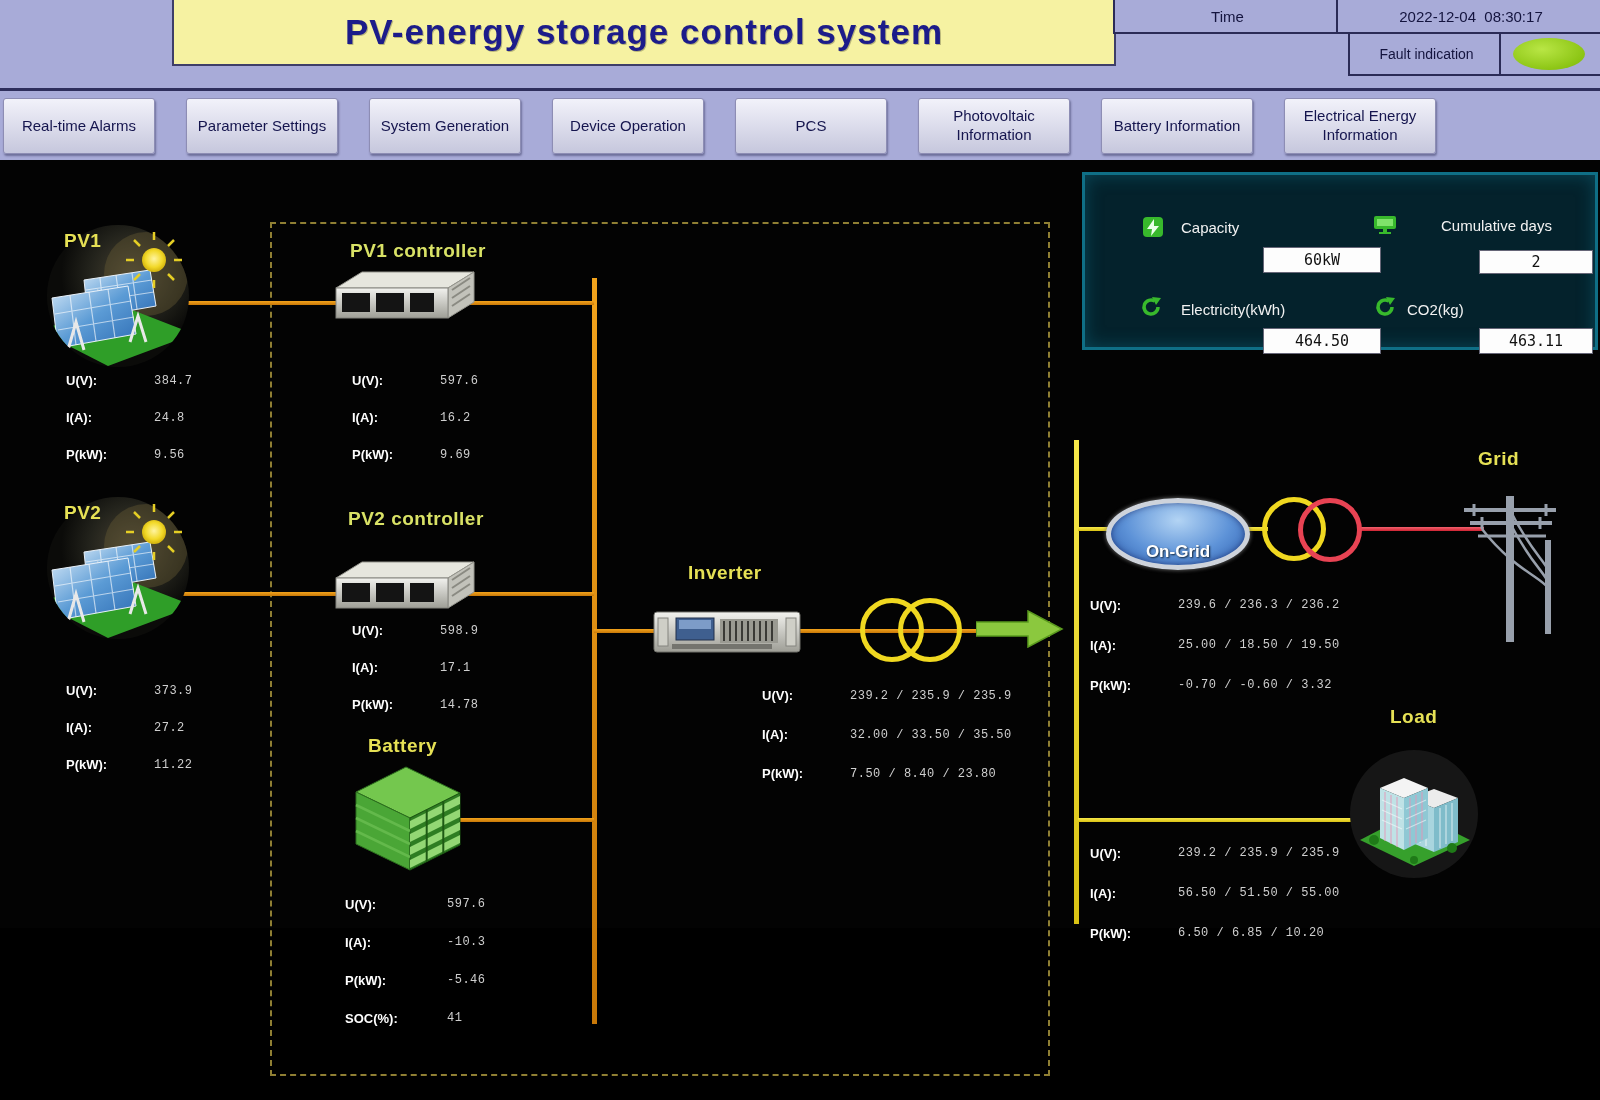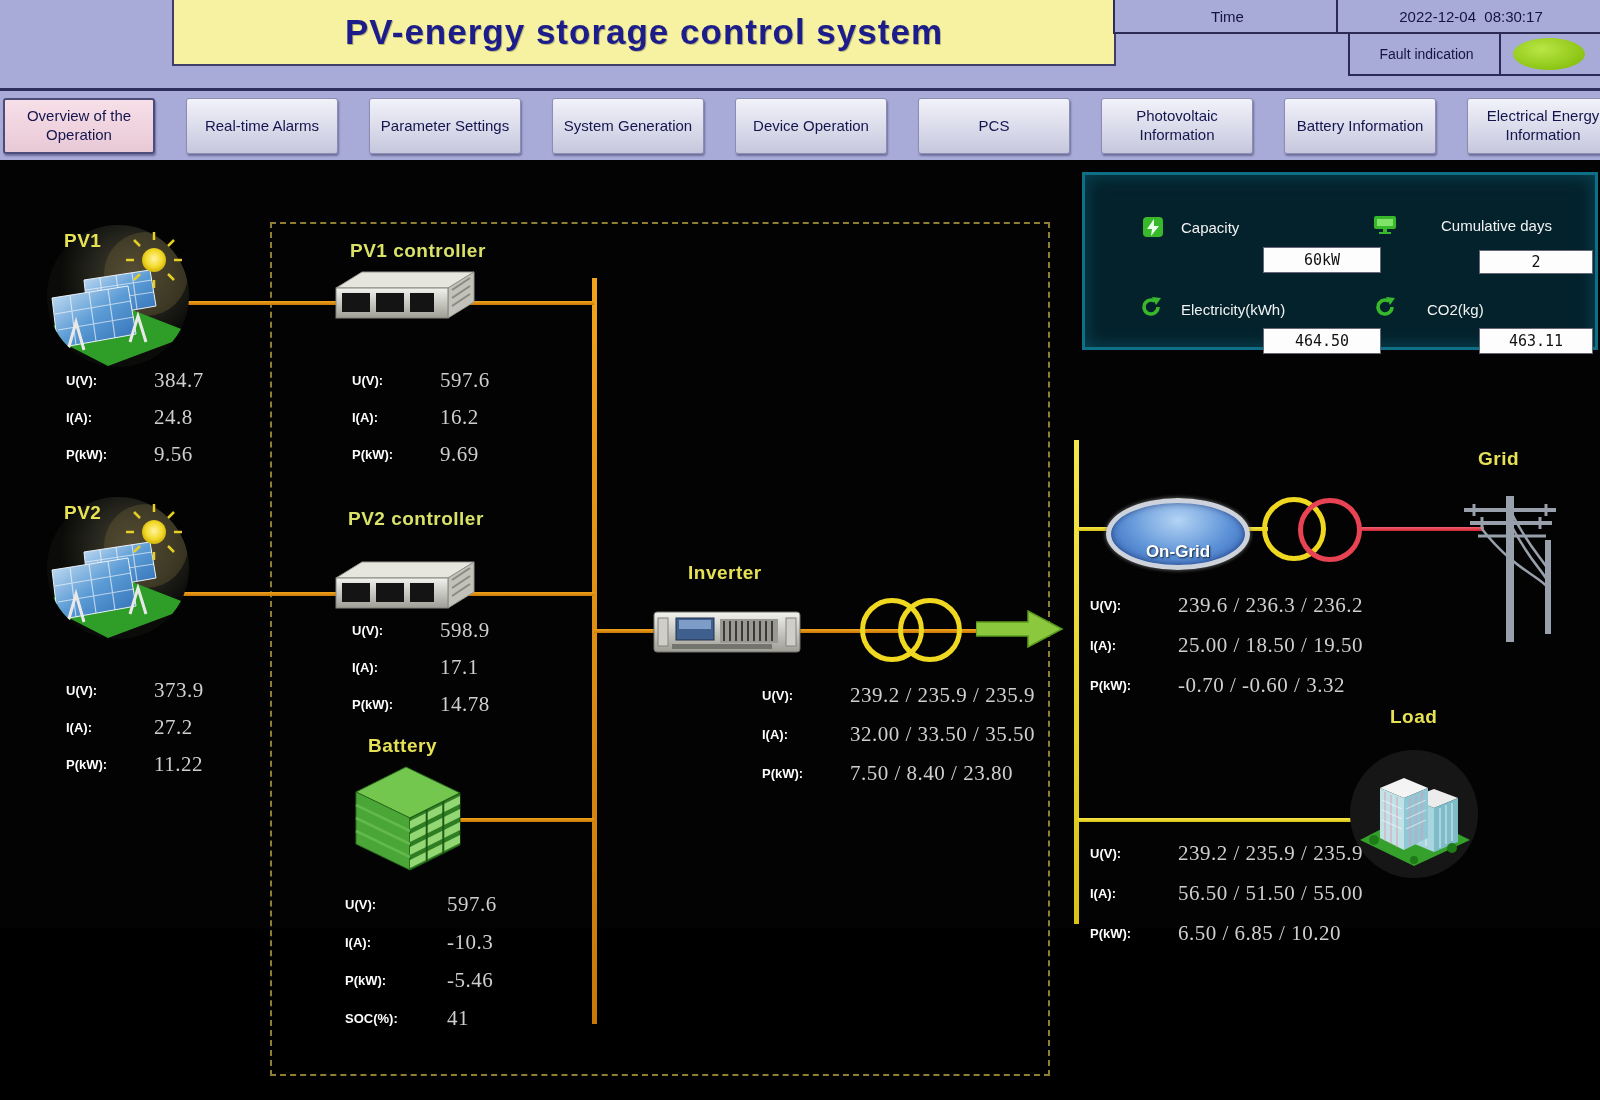--- a/index.html
+++ b/index.html
@@ -38,21 +38,21 @@
   .ac{background:linear-gradient(#f7e84a,#d9c214);}
   .acred{background:linear-gradient(#f2616e,#cf2433);}
   .dashed-box{position:absolute;left:270px;top:62px;width:776px;height:850px;
               border:2px dashed #8f7f33;}
   .ylabel{position:absolute;color:#e6e155;font-size:19px;font-weight:bold;letter-spacing:.5px;}
   
   .metrics{position:absolute;}
   .mrow{display:flex;align-items:center;height:var(--rh,38px);}
   .mlabel{width:88px;font-weight:bold;color:#fdfdfd;font-size:13px;flex:0 0 auto;}
   .mlabel.wide{width:102px;}
-  .mval{font-family:Liberation Serif, serif;font-size:21px;color:#cfcfcf;
+  .mval{font-family:Liberation Mono, monospace;font-size:12px;color:#cfcfcf;
         letter-spacing:.5px;white-space:pre;}
   
   .xfmr{position:absolute;width:54px;height:54px;border-radius:50%;border:5px solid #f0d820;background:transparent;}
   .xfmr.red{border-color:#e84353;}
   
   .ongrid-oval{position:absolute;left:1106px;top:338px;width:134px;height:62px;border-radius:50%;
       border:5px solid #ced3db;box-shadow:0 0 4px #777, inset 0 0 6px rgba(0,0,60,.5);
       background:radial-gradient(ellipse at 50% 28%,#b3d4f4 0%,#5e93d8 55%,#2d5fb0 100%);
       display:flex;align-items:center;justify-content:center;}
   .ongrid-oval span{color:#fff;font-size:17px;font-weight:bold;text-shadow:1px 1px 2px #123;margin-top:36px;}
@@ -77,21 +77,20 @@
     </div>
     <div class="hcell cell-time">Time</div>
     <div class="hcell cell-timeval">2022-12-04  08:30:17</div>
     <div class="hcell cell-fault">Fault indication</div>
     <div class="hcell cell-lampbox">
       <div class="lamp"></div>
     </div>
   </div>
 
   <div class="tabbar">
-    <div class="tab active">Overview of the Operation</div>
     <div class="tab">Real-time Alarms</div>
     <div class="tab">Parameter Settings</div>
     <div class="tab">System Generation</div>
     <div class="tab">Device Operation</div>
     <div class="tab">PCS</div>
     <div class="tab">Photovoltaic Information</div>
     <div class="tab">Battery Information</div>
     <div class="tab">Electrical Energy Information</div>
   </div>
 
@@ -421,18 +420,18 @@
         <path d="M19,12 a7,7 0 1 1 -3.2,-5.9" stroke="#38b92c" stroke-width="3.5" fill="none"></path>
         <polygon points="13,2 22,3 17,10" fill="#38b92c"></polygon>
       </svg>
       <span class="plabel" style="left:96px;top:126px;">Electricity(kWh)</span>
       <div class="pbox" style="left:178px;top:153px;width:116px;height:24px;text-align:right;">464.50</div>
 
       <svg class="picon" style="left:288px;top:120px;" viewBox="0 0 24 24">
         <path d="M19,12 a7,7 0 1 1 -3.2,-5.9" stroke="#38b92c" stroke-width="3.5" fill="none"></path>
         <polygon points="13,2 22,3 17,10" fill="#38b92c"></polygon>
       </svg>
-      <span class="plabel" style="left:322px;top:126px;margin-left:20px;">CO2(kg)</span>
+      <span class="plabel" style="left:322px;top:126px;">CO2(kg)</span>
       <div class="pbox" style="left:394px;top:153px;width:112px;height:24px;">463.11</div>
     </div>
 
   </div>
 </div>
 
 </body></html>

